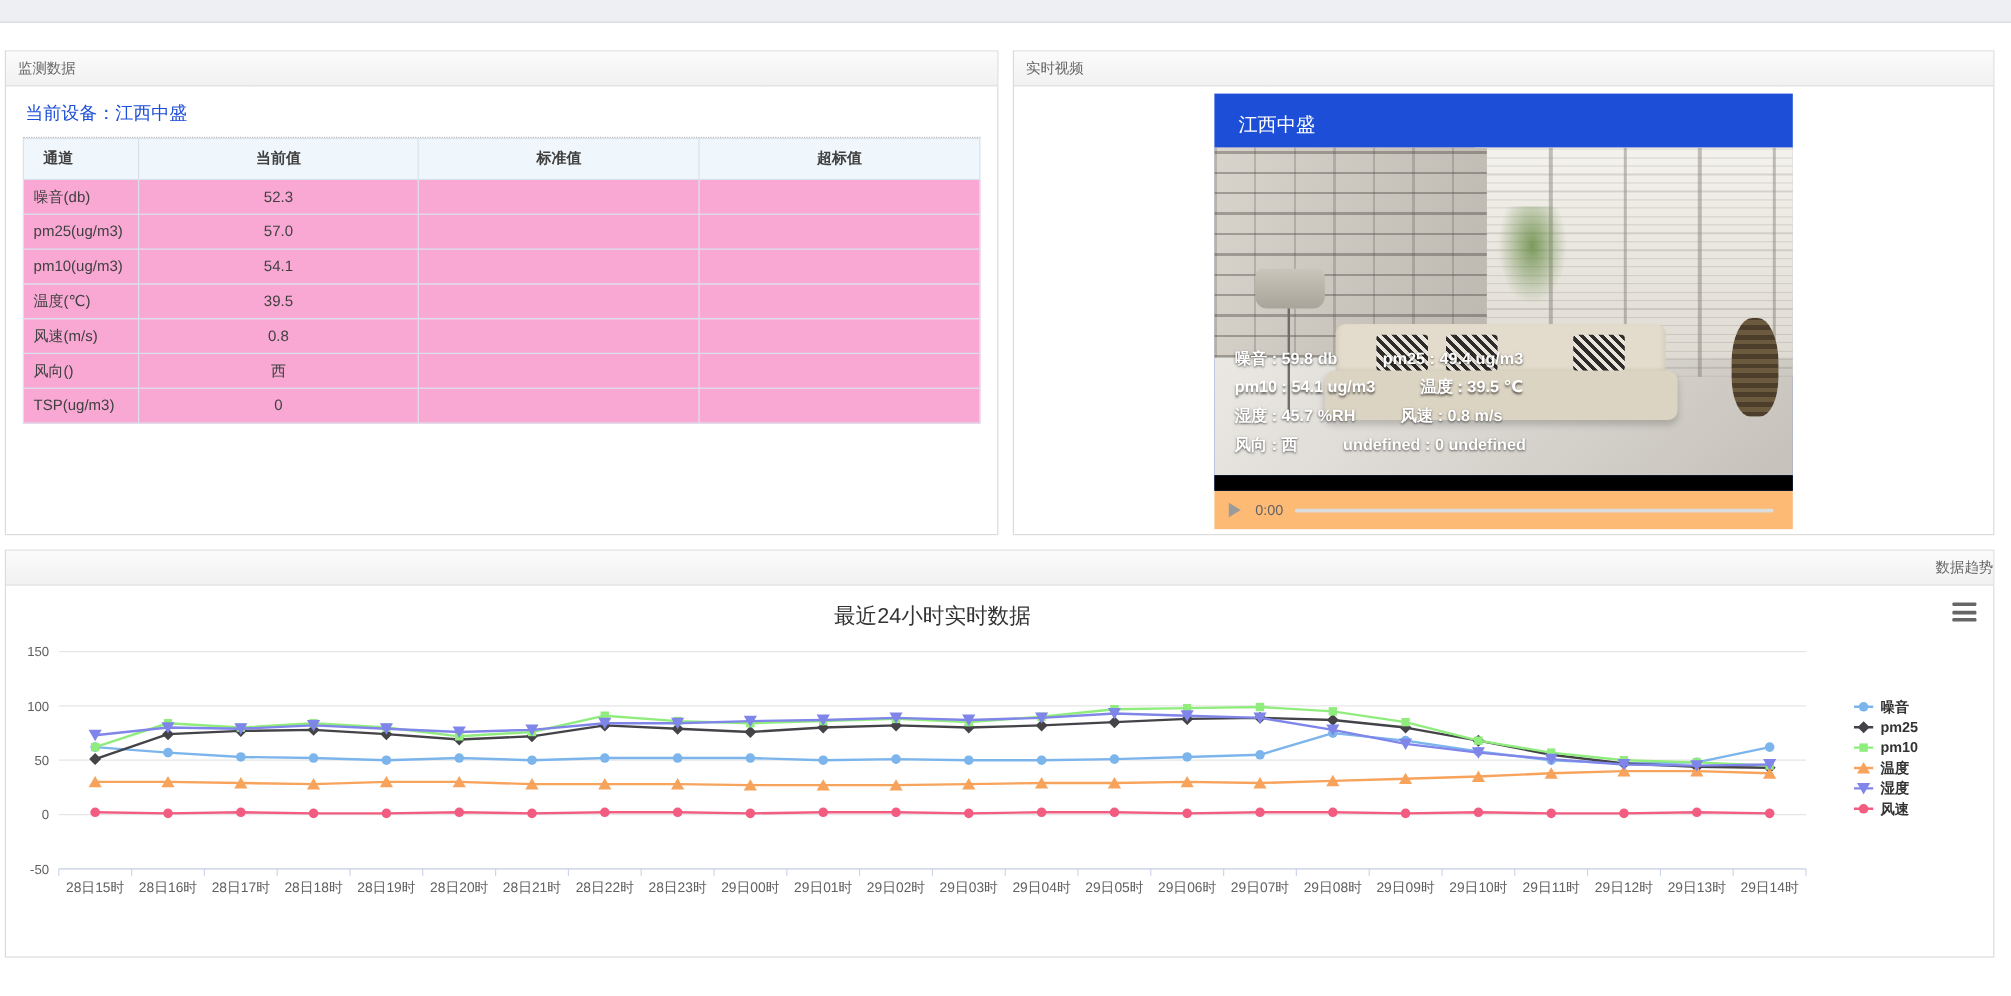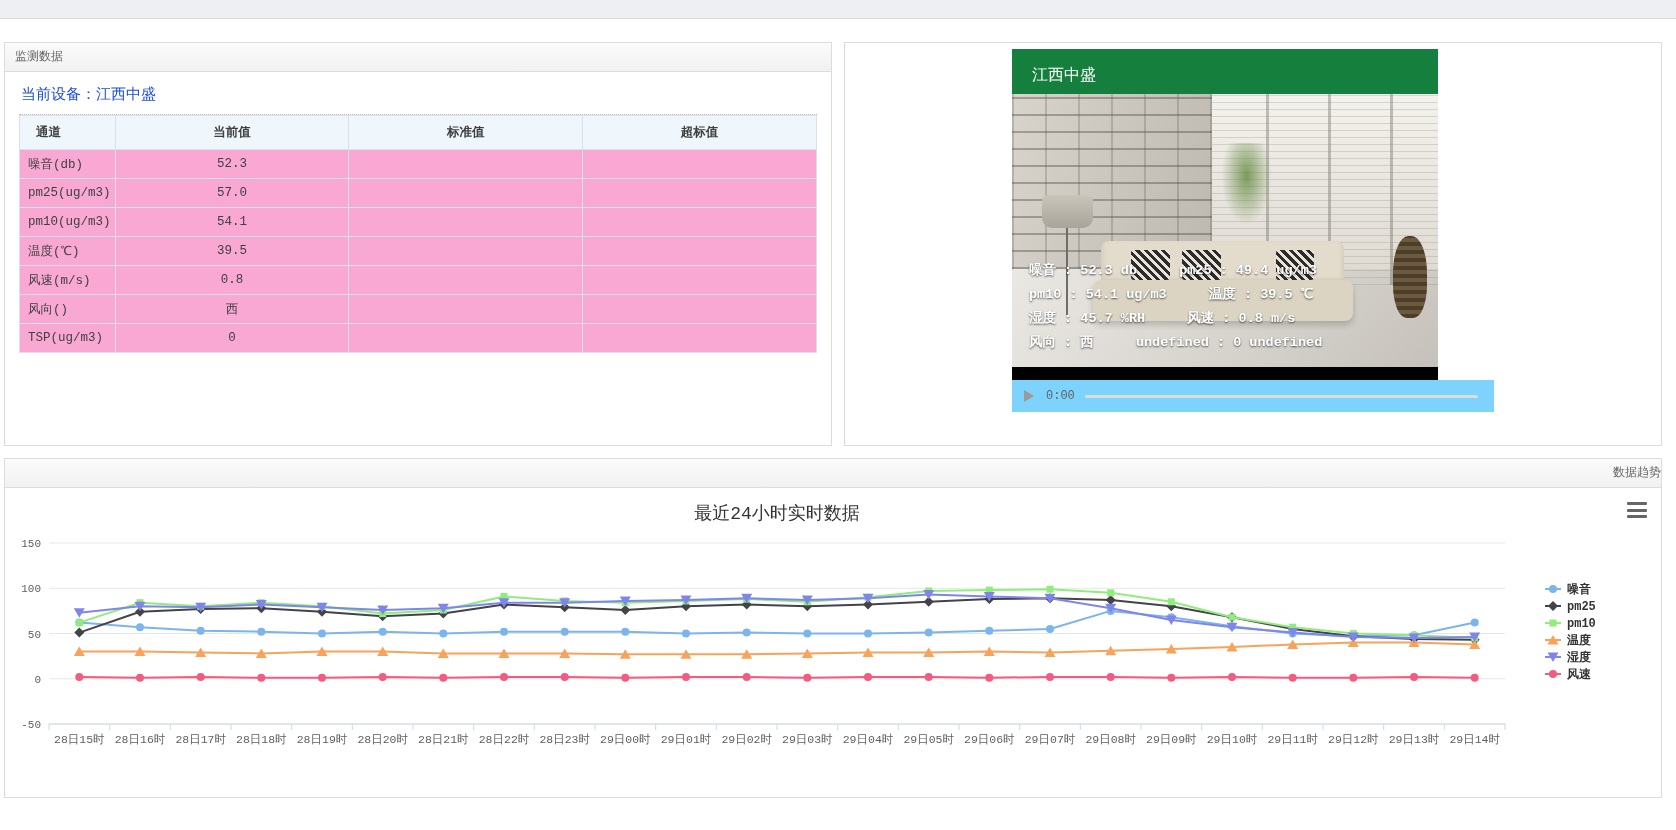--- a/index.html
+++ b/index.html
@@ -3,21 +3,21 @@
 <meta charset="utf-8">
 <style>
   * { box-sizing: border-box; margin: 0; padding: 0; }
   html,body { width:1676px; height:830px; overflow:hidden; background:#fff;
     font-family:"Liberation Sans","DejaVu Sans",sans-serif; }
   .stage { position:relative; width:1676px; height:830px; }
 
   .top-strip { position:absolute; left:0; top:0; width:1676px; height:19px;
     background:#edeff2; border-bottom:1px solid #d7dade; }
 
-  .panel { position:absolute; background:#fff; border:1px solid #dcdcdc;font-family:Liberation Mono, monospace; }
+  .panel { position:absolute; background:#fff; border:1px solid #dcdcdc; }
   .panel-header { height:29px; line-height:28px; padding-left:10px;
     background:linear-gradient(#fbfbfb,#f1f1f1); border-bottom:1px solid #dcdcdc;
     color:#666; font-size:12px; }
 
   
   .panel-monitor { left:4px; top:42px; width:828px; height:404px; }
   .monitor-body { padding:4px 14px 0; }
   .device-line { font-size:15px; color:#1d4ed8; padding:9px 2px 10px;
     border-bottom:1px dotted #b9b9b9; }
   .report-line { font-size:13px; color:#404040; padding:10px 2px 12px; }
@@ -26,21 +26,21 @@
     table-layout:fixed; }
   table.mon th, table.mon td { border:1px solid #d9e2ec; }
   table.mon th { background:#eff7fd; height:34px; font-weight:bold; text-align:center; }
   table.mon th:first-child { text-align:left; padding-left:16px; width:12%; }
   table.mon td { height:29px; text-align:center; background:#f9a8d4; }
   table.mon td:first-child { text-align:left; padding-left:8px; }
 
   
   .panel-video { left:844px; top:42px; width:818px; height:404px; }
   .video-wrap { width:482px; margin:6px auto 0; }
-  .video-frame { position:relative; width:426px; height:331px; background:#15803d; }
+  .video-frame { position:relative; width:482px; height:331px; background:#1d4ed8; }
   .video-titlebar { position:absolute; left:0; top:0; right:0; height:45px;
     color:#fff; font-size:16px; padding:16px 0 0 20px; }
   .video-still { position:absolute; left:0; top:45px; right:0; bottom:13px;
     background:linear-gradient(#e9e5dd,#d6d2ca); overflow:hidden; }
   .stone-wall { position:absolute; left:0; top:0; width:47%; height:64%;
     background-color:#ccc8c0;
     background-image:
       repeating-linear-gradient(0deg, rgba(70,66,60,.38) 0 2px, rgba(0,0,0,0) 2px 17px),
       repeating-linear-gradient(90deg, rgba(70,66,60,.22) 0 2px, rgba(0,0,0,0) 2px 33px),
       linear-gradient(105deg,#d8d4cc,#bdb9b1); }
@@ -67,21 +67,21 @@
     background:radial-gradient(ellipse at 50% 40%, rgba(104,140,70,.85), rgba(104,140,70,0) 70%); }
   .vase { position:absolute; right:2.5%; bottom:18%; width:8%; height:30%;
     background:repeating-linear-gradient(0deg,#4c3e2a 0 4px,#6b5a3e 4px 8px);
     border-radius:45% 45% 40% 40%; }
   .video-overlay { position:absolute; left:17px; bottom:16px; color:#fff;
     font-size:13.5px; font-weight:bold; text-shadow:0 1px 2px rgba(0,0,0,.65); }
   .video-overlay .ov-line { margin-top:6px; }
   .video-overlay .ov-line span { display:inline-block; }
   .video-overlay .ov-line span + span { margin-left:34px; }
   .video-bottombar { position:absolute; left:0; bottom:0; right:0; height:13px; background:#000; }
-  .video-controls { width:482px; height:27px; margin:0 auto; background:#7dd3fc;
+  .video-controls { width:482px; height:27px; margin:0 auto; background:#fdba74;
     display:flex; align-items:center; padding:16px 12px; }
   .play-btn { width:0; height:0; border-left:10px solid #9a9a9a;
     border-top:6px solid transparent; border-bottom:6px solid transparent; cursor:pointer; }
   .time-label { color:#5f6368; font-size:12px; margin:0 10px 0 12px; }
   .progress-track { flex:1; height:3px; background:#dcdcdc; border-radius:2px; margin-right:4px; }
 
   
   .panel-trend { left:4px; top:458px; width:1658px; height:340px;text-align:right; }
   .trend-body { position:relative; width:100%; height:300px; }
   .chart-menu { position:absolute; right:14px; top:14px; width:20px; height:16px;
@@ -149,39 +149,40 @@
             <td>0</td>
             <td></td>
             <td></td>
           </tr>
         </tbody>
       </table>
     </div>
   </div>
 
   <div class="panel panel-video">
+    <div class="panel-header">实时视频</div>
     <div class="video-wrap">
       <div class="video-frame">
         <div class="video-titlebar">江西中盛</div>
         <div class="video-still">
           <div class="window-blinds"></div>
           <div class="stone-wall"></div>
           <div class="floor"></div>
           <div class="sofa-back"></div>
           <div class="pillow p1"></div>
           <div class="pillow p2"></div>
           <div class="pillow p3"></div>
           <div class="sofa-seat"></div>
           <div class="lamp-shade"></div>
           <div class="lamp-pole"></div>
           <div class="plant"></div>
           <div class="vase"></div>
           <div class="video-overlay">
             <div class="ov-line">
-              <span>噪音 : 52.3 db</span>
+              <span>噪音 : 59.8 db</span>
               <span>pm25 : 49.4 ug/m3</span>
             </div>
             <div class="ov-line">
               <span>pm10 : 54.1 ug/m3</span>
               <span>温度 : 39.5 ℃</span>
             </div>
             <div class="ov-line">
               <span>湿度 : 45.7 %RH</span>
               <span>风速 : 0.8 m/s</span>
             </div>

